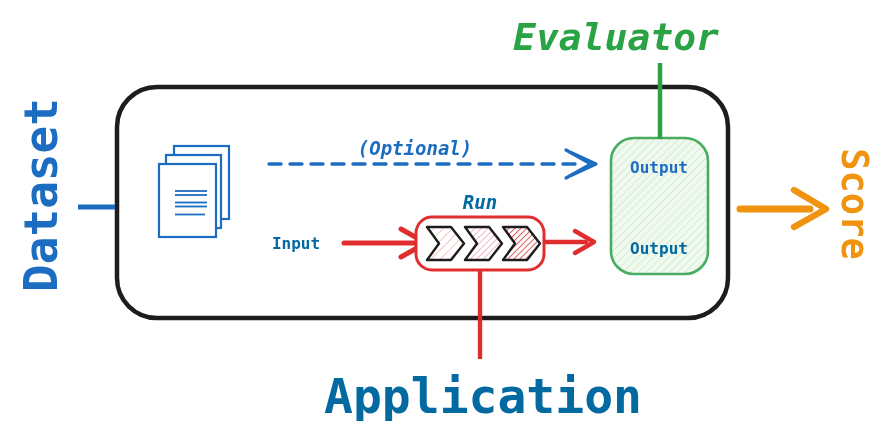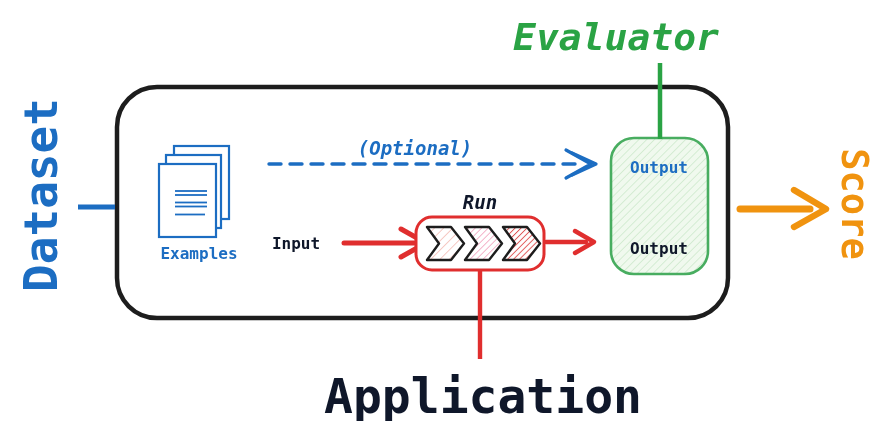--- a/index.html
+++ b/index.html
@@ -15,21 +15,21 @@
     position:absolute;
     font-weight:bold;
     white-space:nowrap;
     transform:translate(-50%,-50%);
     line-height:1;
     user-select:none;
   }
   .rot-ccw{transform:translate(-50%,-50%) rotate(-90deg);}
   .rot-cw{transform:translate(-50%,-50%) rotate(90deg);}
   .c-blue{color:#1c6dc2;}
-  .c-red{color:#0f172a;text-align:right;}
+  .c-red{color:#0369a1;text-align:right;}
   .c-green{color:#2aa344;font-style:italic;}
   .c-orange{color:#f0930f;}
   .fs-big{font-size:46px;}
   .fs-eval{font-size:38px;}
   .fs-app{font-size:48px;}
   .fs-score{font-size:37px;}
   .fs-small{font-size:16px;}
   .fs-tiny{font-size:19px;font-style:italic;}
 </style>
 </head>
@@ -112,21 +112,20 @@
   </svg>
 
   <div class="label rot-ccw c-blue fs-big" style="left:41px;top:195px;">Dataset</div>
 
   <div class="label c-green fs-eval" style="left:616px;top:37px;">Evaluator</div>
 
   <div class="label c-red fs-app" style="left:483px;top:396px;">Application</div>
 
   <div class="label rot-cw c-orange fs-score" style="left:854px;top:204px;">Score</div>
 
-  <div class="label c-blue fs-small" style="left:199px;top:254px;">Examples</div>
 
   <div class="label c-blue fs-tiny" style="left:415px;top:148px;">(Optional)</div>
 
   <div class="label c-red fs-small" style="left:296px;top:244px;">Input</div>
 
   <div class="label c-red fs-tiny" style="left:480px;top:202px;">Run</div>
 
   <div class="label c-blue fs-small" style="left:659px;top:168px;">Output</div>
 
   <div class="label c-red fs-small" style="left:659px;top:249px;">Output</div>

